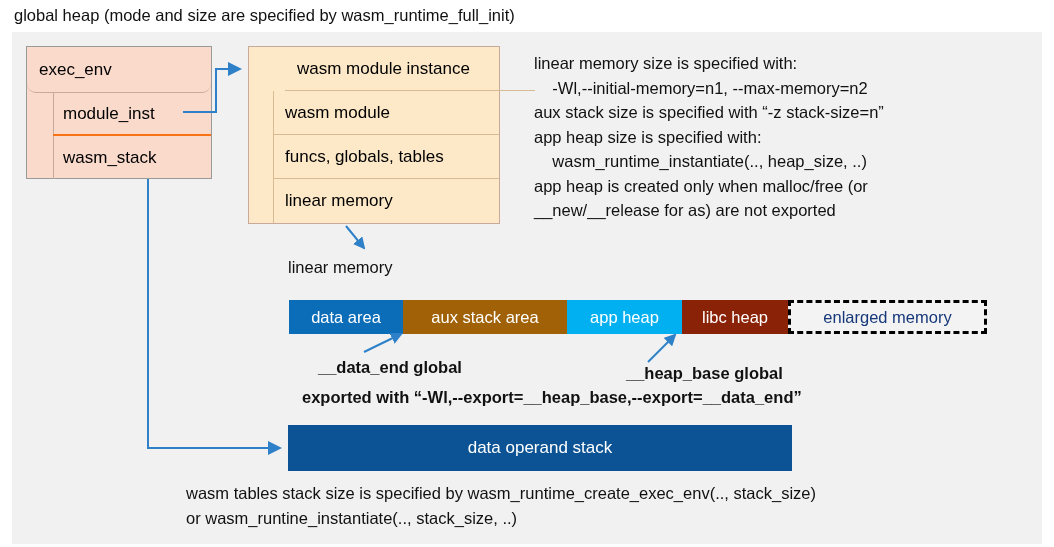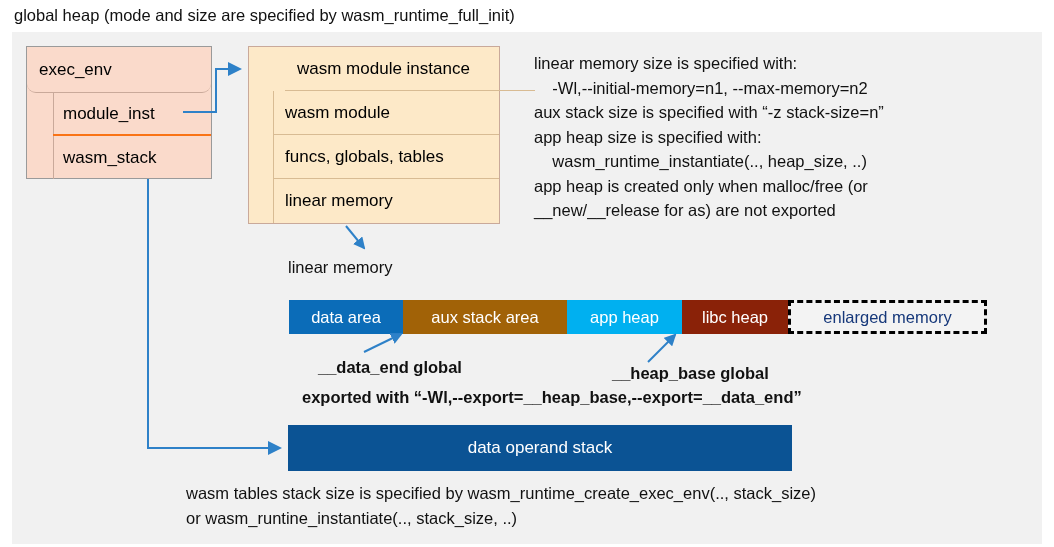--- a/index.html
+++ b/index.html
@@ -104,21 +104,21 @@
   .seg.enlarged{
     background:#f3f3f3;color:#16387a;
     border:3px dashed #000000;
   }
 
   
   .ann{
     position:absolute;font-size:16.5px;color:#111;white-space:nowrap;font-weight:bold;
   }
   .ann.data-end{left:318px;top:358px;}
-  .ann.heap-base{left:612px;top:364px;}
+  .ann.heap-base{left:626px;top:364px;}
   .ann.exported{left:302px;top:388px;}
 
   
   .opstack{
     position:absolute;left:288px;top:425px;width:504px;height:46px;
     background:#0b5394;
     display:flex;align-items:center;justify-content:center;
     color:#ffffff;font-size:17px;
   }
   .bottom-notes{

